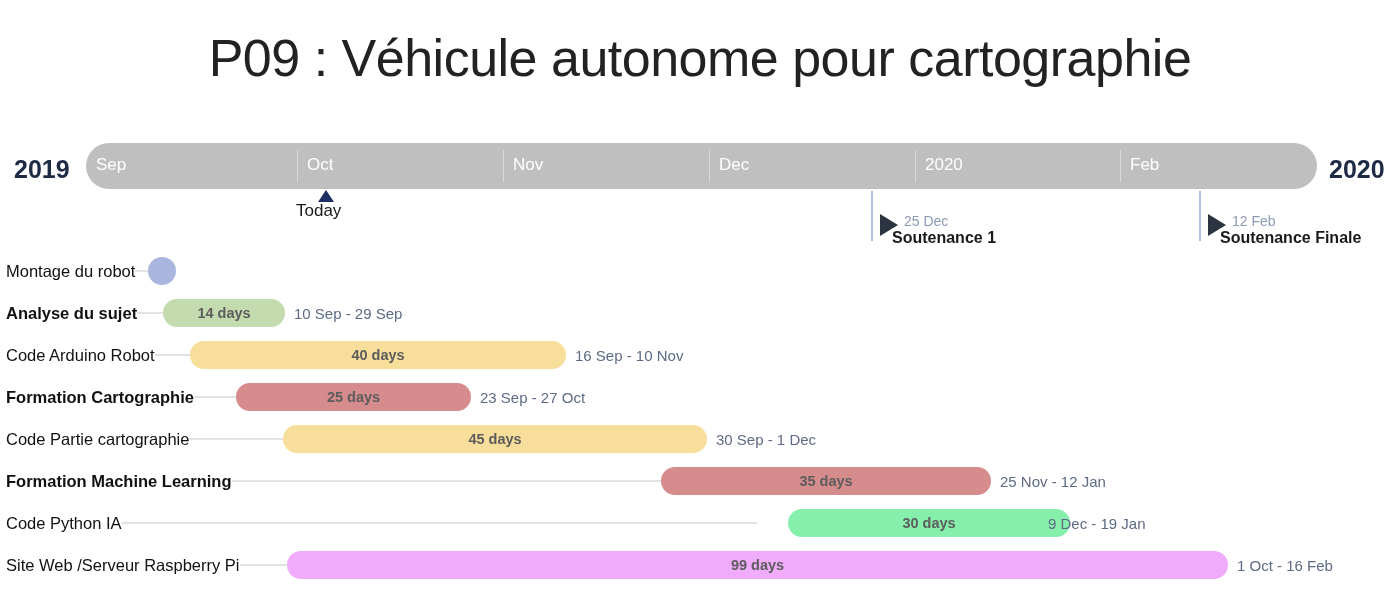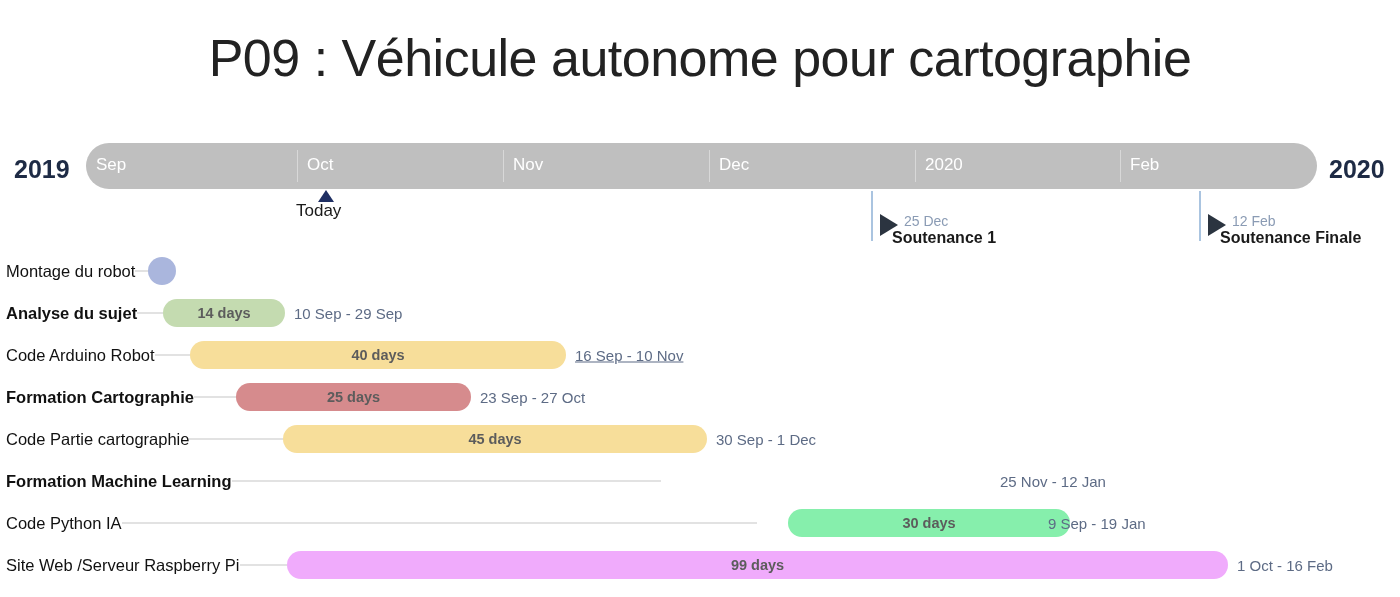--- a/index.html
+++ b/index.html
@@ -258,50 +258,53 @@
         <span class="task-bar-days">14 days</span>
       </div>
       <div class="task-dates" style="left: 294px;">10 Sep - 29 Sep</div>
     </div>
     <div class="task-row" style="top: 84px;">
       <div class="task-label">Code Arduino Robot</div>
       <div class="leader-line" style="left: 154.609px; width: 35.3906px;"></div>
       <div class="task-bar" style="left: 190px; width: 376px; background: rgb(247, 222, 154);">
         <span class="task-bar-days">40 days</span>
       </div>
-      <div class="task-dates" style="left: 575px; text-decoration: underline;">16 Sep - 10 Nov</div>
+      <div class="task-dates" style="left: 575px;">16 Sep - 10 Nov</div>
     </div>
     <div class="task-row" style="top: 126px;">
       <div class="task-label bold">Formation Cartographie</div>
       <div class="leader-line" style="left: 193.938px; width: 42.0625px;"></div>
       <div class="task-bar" style="left: 236px; width: 235px; background: rgb(214, 139, 141);">
         <span class="task-bar-days">25 days</span>
       </div>
       <div class="task-dates" style="left: 480px;">23 Sep - 27 Oct</div>
     </div>
     <div class="task-row" style="top: 168px;">
       <div class="task-label">Code Partie cartographie</div>
       <div class="leader-line" style="left: 189.453px; width: 93.5469px;"></div>
       <div class="task-bar" style="left: 283px; width: 424px; background: rgb(247, 222, 154);">
         <span class="task-bar-days">45 days</span>
       </div>
       <div class="task-dates" style="left: 716px;">30 Sep - 1 Dec</div>
     </div>
     <div class="task-row" style="top: 210px;">
       <div class="task-label bold">Formation Machine Learning</div>
       <div class="leader-line" style="left: 231.531px; width: 429.469px;"></div>
+      <div class="task-bar" style="left: 661px; width: 330px; background: rgb(214, 139, 141);">
+        <span class="task-bar-days">35 days</span>
+      </div>
       <div class="task-dates" style="left: 1000px;">25 Nov - 12 Jan</div>
     </div>
     <div class="task-row" style="top: 252px;">
       <div class="task-label">Code Python IA</div>
       <div class="leader-line" style="left: 121.578px; width: 635.422px;"></div>
       <div class="task-bar" style="left: 788px; width: 282px; background: #86efac;">
         <span class="task-bar-days">30 days</span>
       </div>
-      <div class="task-dates" style="left: 1048px;">9 Sep - 19 Jan</div>
+      <div class="task-dates" style="left: 1048px;">9 Dec - 19 Jan</div>
     </div>
     <div class="task-row" style="top: 294px;">
       <div class="task-label">Site Web /Serveur Raspberry Pi</div>
       <div class="leader-line" style="left: 239.547px; width: 47.4531px;"></div>
       <div class="task-bar" style="left: 287px; width: 941px; background: #f0abfc;">
         <span class="task-bar-days">99 days</span>
       </div>
       <div class="task-dates" style="left: 1237px;">1 Oct - 16 Feb</div>
     </div>
   </div>

